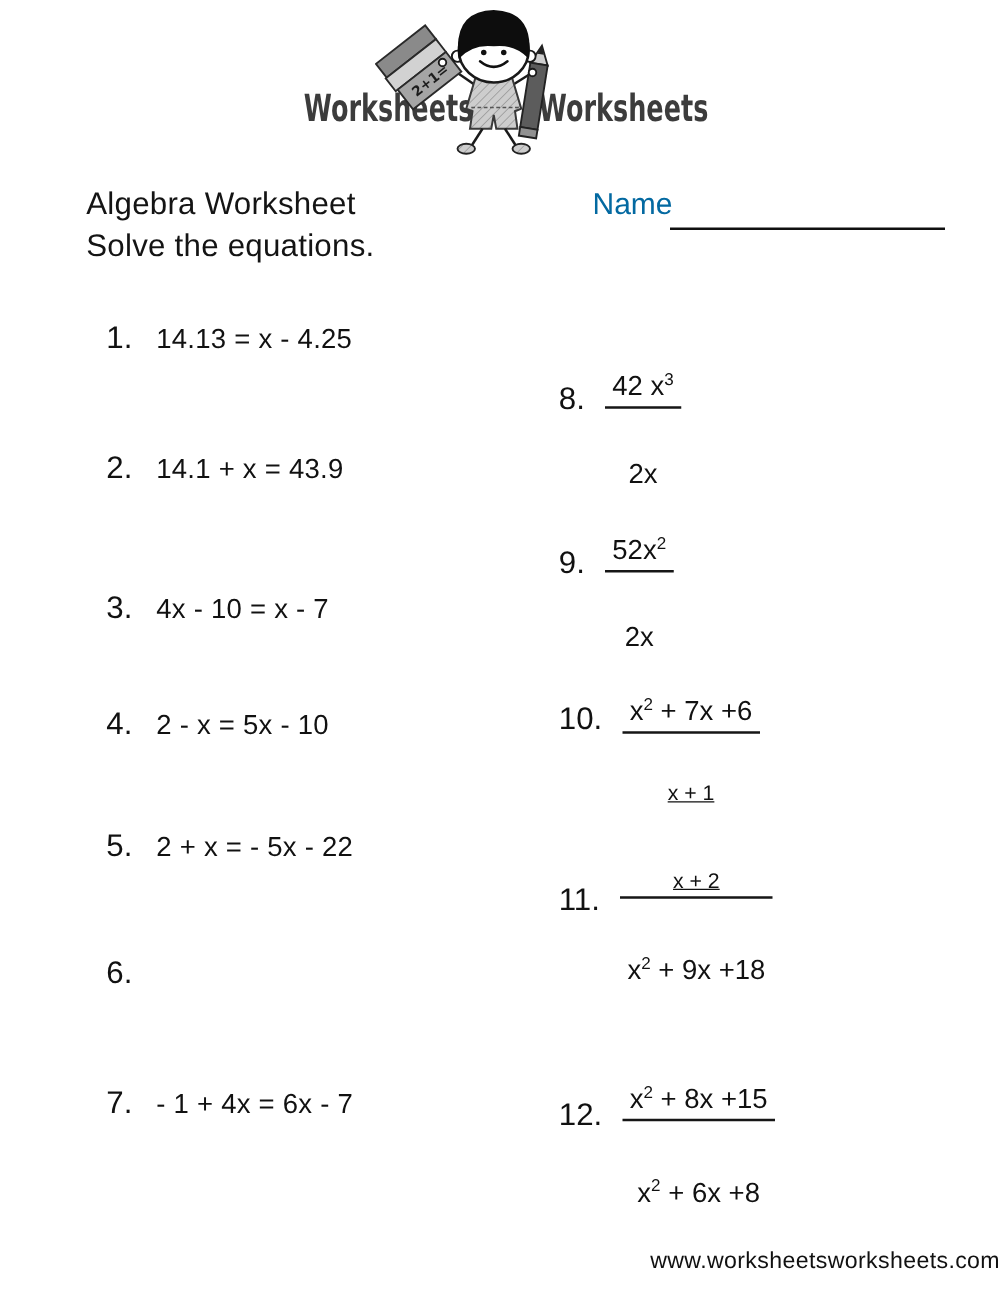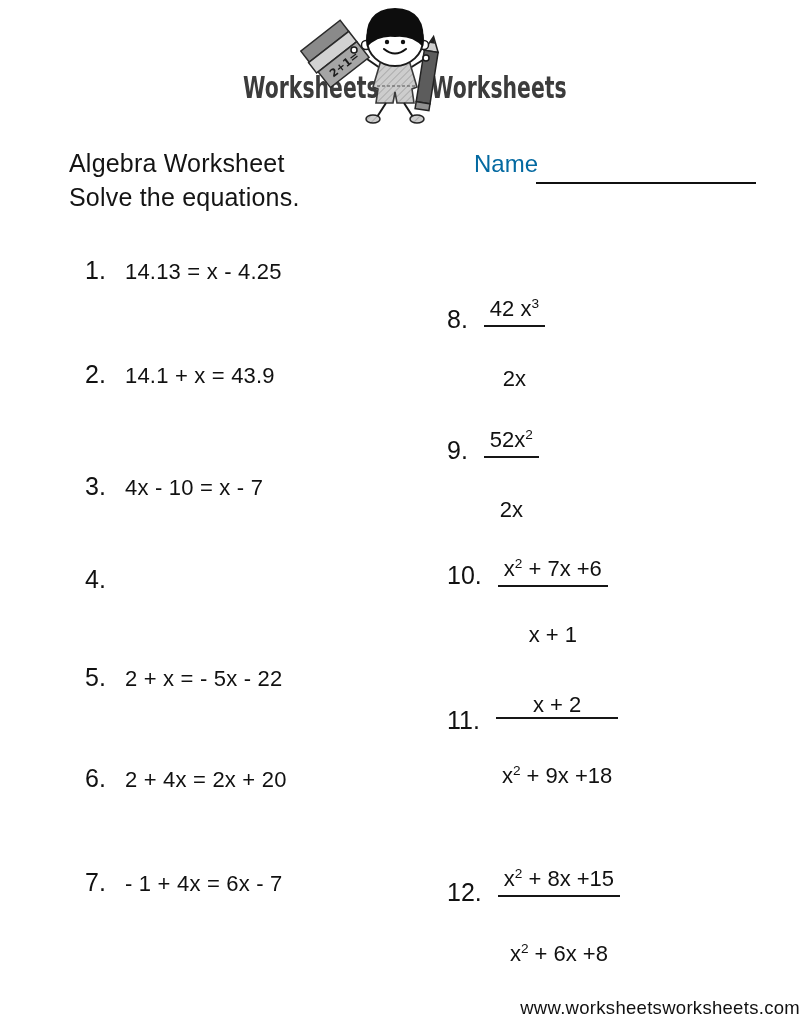--- a/index.html
+++ b/index.html
@@ -23,21 +23,21 @@
   
   .prob-left{position:absolute;left:85px;display:flex;align-items:baseline;}
   .prob-left .pnum{font-size:25px;width:40px;flex:none;color:#111;}
   .prob-left .peq{font-size:22px;letter-spacing:0.2px;white-space:nowrap;color:#111;}
 
   .prob-right{position:absolute;left:447px;display:flex;align-items:center;gap:16px;}
   .prob-right .pnum{font-size:25px;position:relative;top:-4px;color:#111;}
   .frac{display:inline-flex;flex-direction:column;align-items:center;font-size:22px;color:#111;}
   .frac .numer,.frac .denom{padding:0 6px;text-align:center;line-height:30px;white-space:nowrap;margin-top:36px;}
   .frac .bar{align-self:stretch;border-bottom:2px solid #161616;margin:1px 0;height:0;}
-  .frac .small{font-size:22px;line-height:22px;}
+  .frac .small{font-size:17px;line-height:22px;text-decoration:underline;}
   sup{font-size:0.62em;}
 
   
   .footer{position:absolute;left:0;right:0;top:997px;text-align:right;font-size:18.5px;
           letter-spacing:0.3px;color:#111;}
 </style>
 </head>
 <body>
 
 <div class="page">
@@ -105,28 +105,28 @@
       <div class="prob-left" style="top: 360px;">
         <span class="pnum">2.</span>
         <span class="peq">14.1 + x = 43.9</span>
       </div>
       <div class="prob-left" style="top: 472px;">
         <span class="pnum">3.</span>
         <span class="peq">4x - 10 = x - 7</span>
       </div>
       <div class="prob-left" style="top: 565px;">
         <span class="pnum">4.</span>
+        <span class="peq">2 - x = 5x - 10</span>
       </div>
       <div class="prob-left" style="top: 663px;">
         <span class="pnum">5.</span>
         <span class="peq">2 + x = - 5x - 22</span>
       </div>
       <div class="prob-left" style="top: 764px;">
         <span class="pnum">6.</span>
-        <span class="peq">2 + 4x = 2x + 20</span>
       </div>
       <div class="prob-left" style="top: 868px;">
         <span class="pnum">7.</span>
         <span class="peq">- 1 + 4x = 6x - 7</span>
       </div>
       <div class="prob-right" style="top: 253px;">
         <span class="pnum">8.</span>
         <span class="frac">
           <div class="numer">42 x<sup>3</sup></div>
           <div class="bar"></div>

